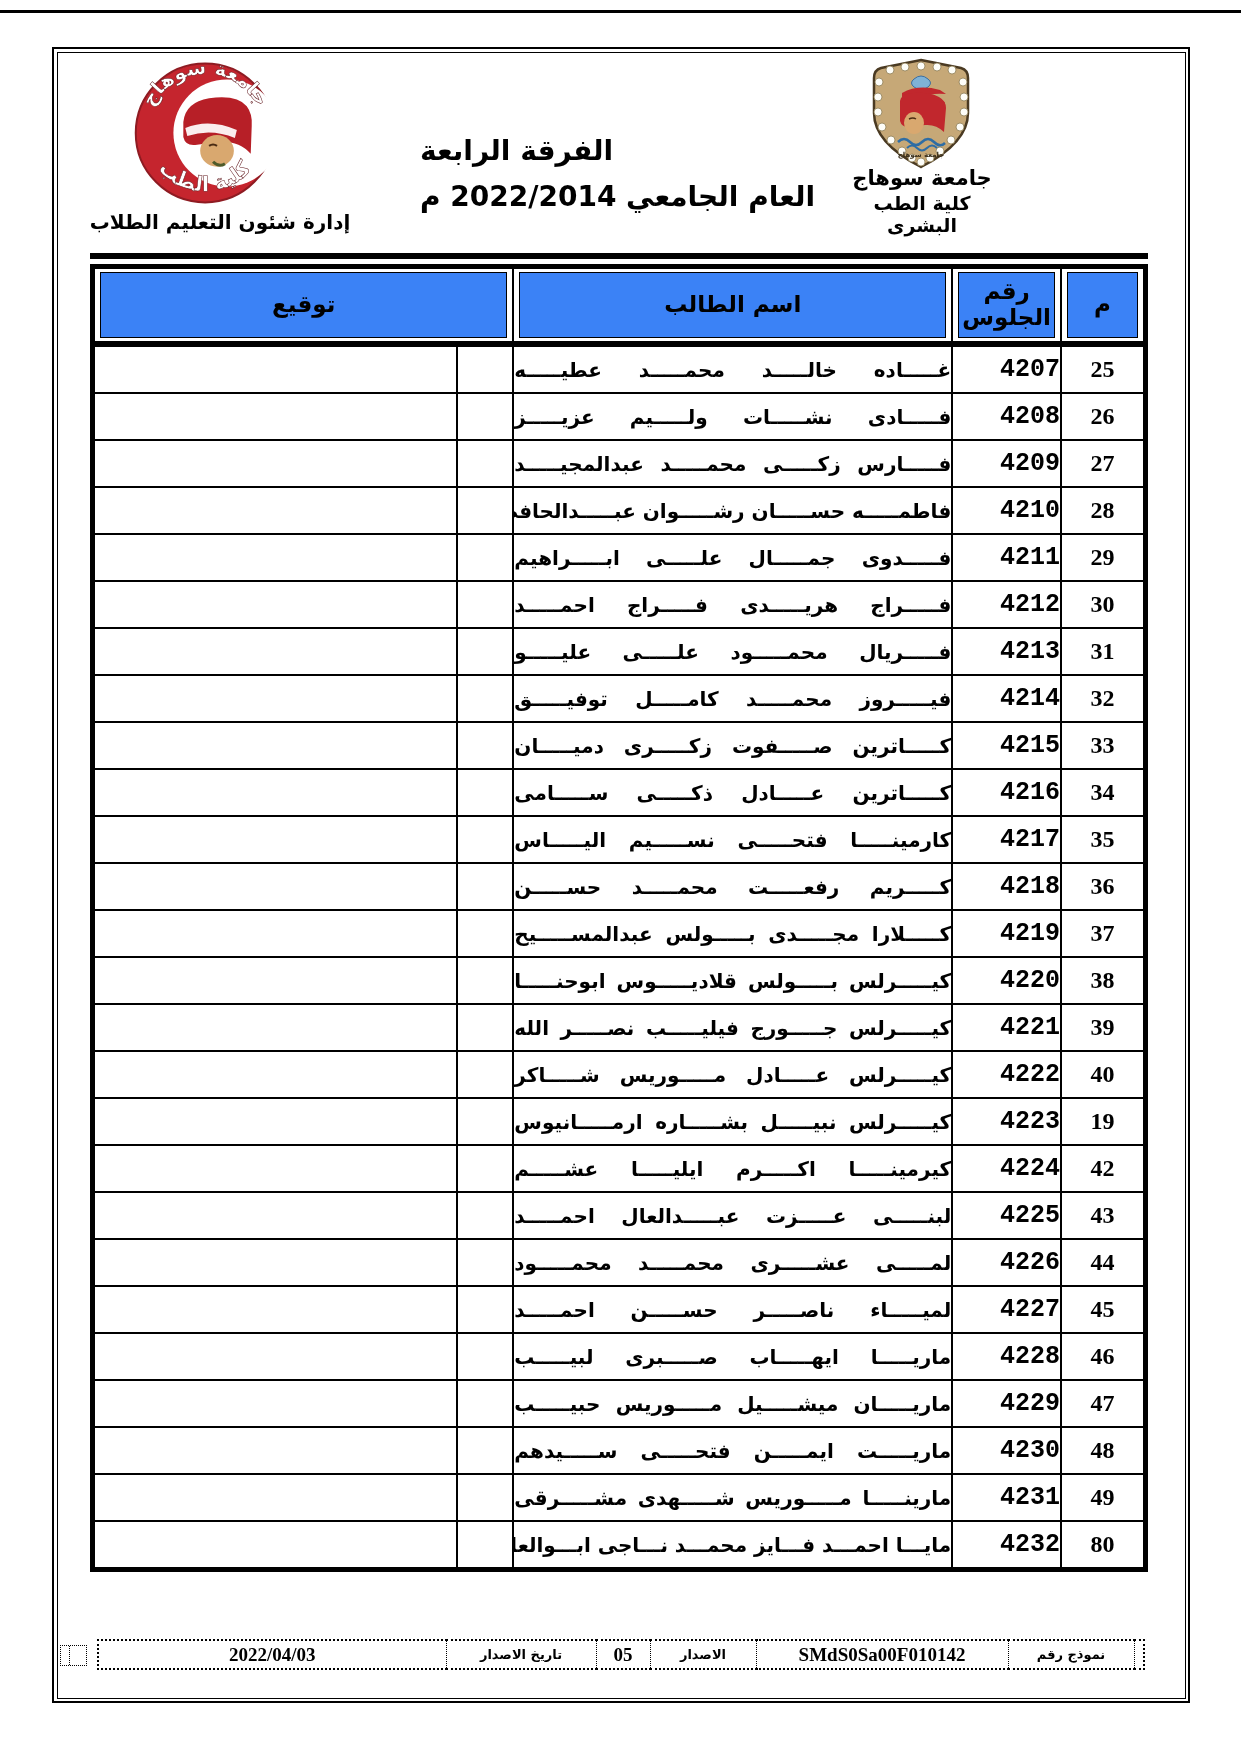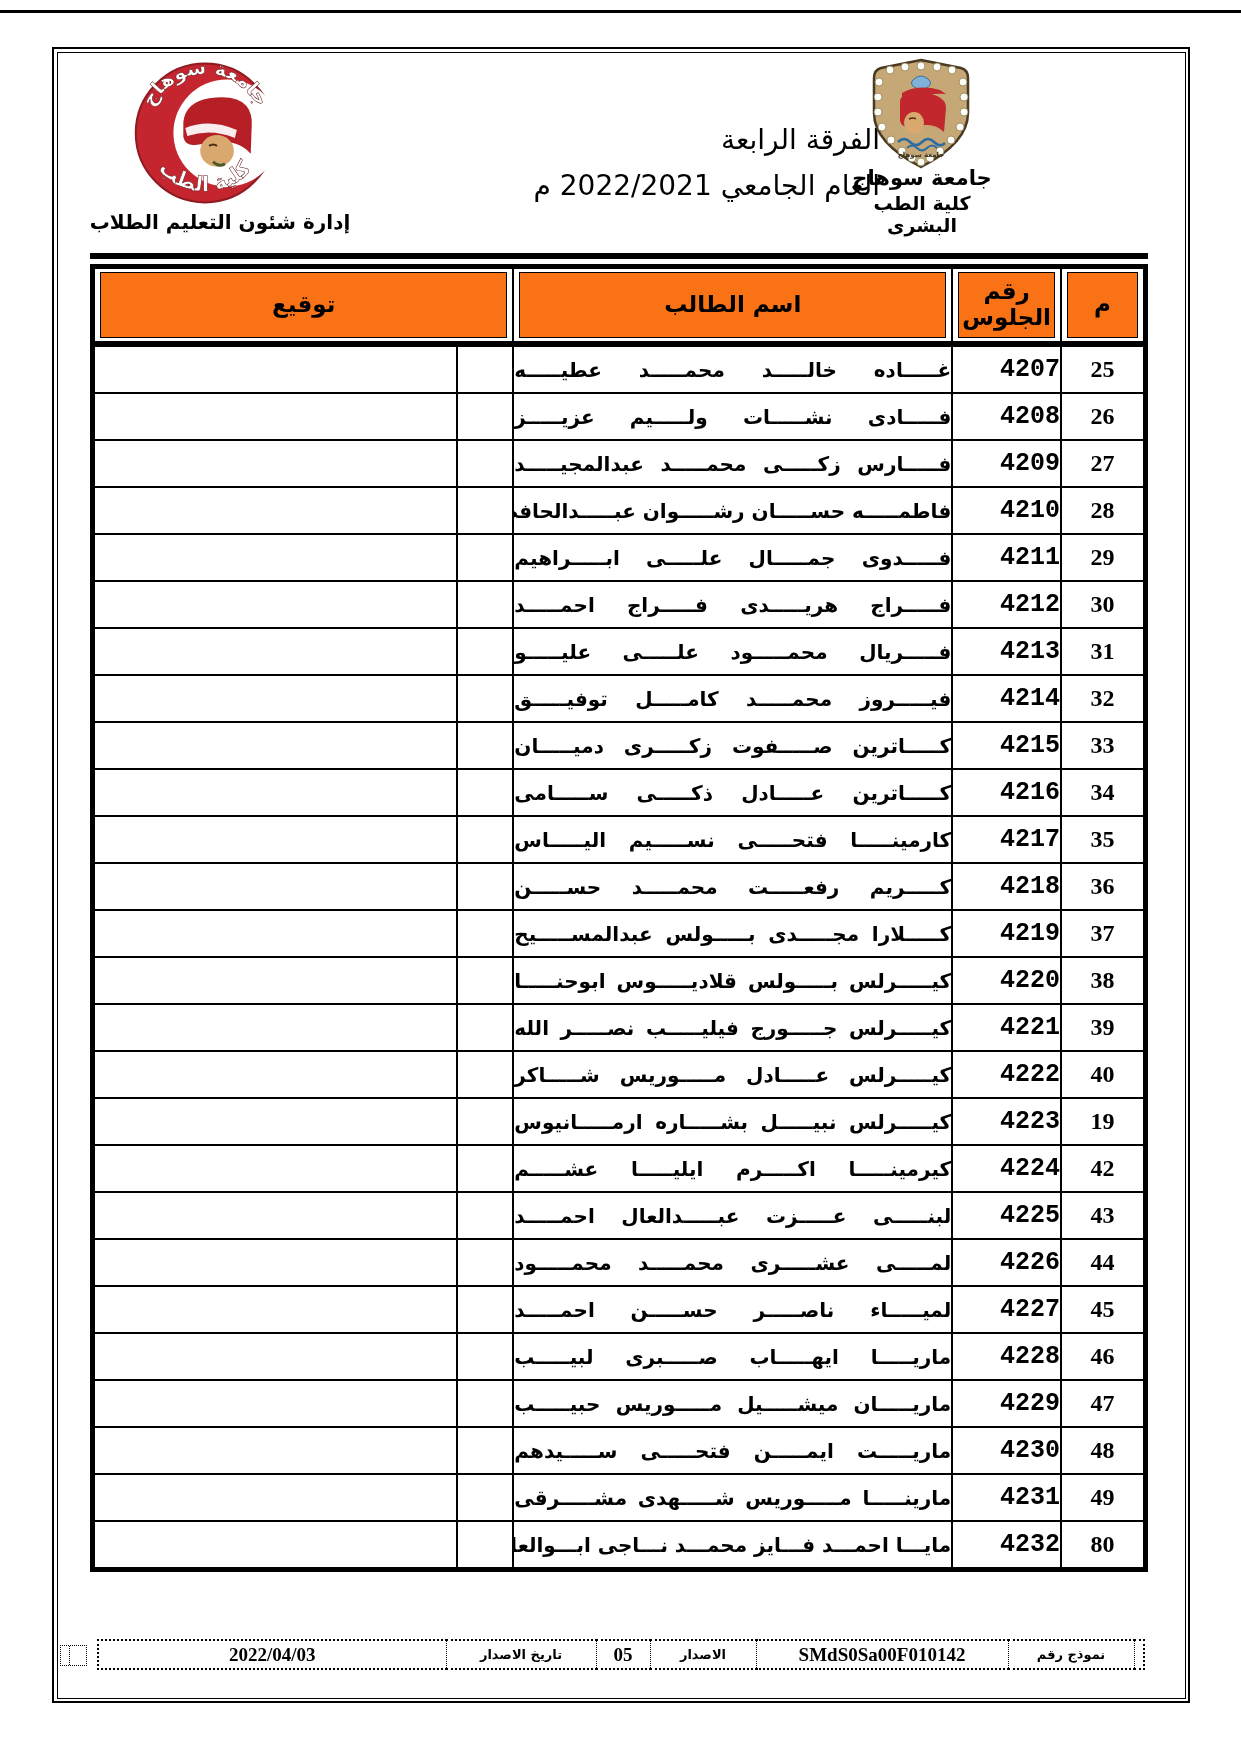--- a/index.html
+++ b/index.html
@@ -10,35 +10,35 @@
   }
   .top-rule{position:absolute;left:0;top:10px;width:1241px;height:3px;background:#000;}
   .page-border{position:absolute;left:52px;top:47px;width:1138px;height:1656px;
     border:2.5px solid #000;box-sizing:border-box;}
   .page-border::after{content:"";position:absolute;inset:2.5px;border:1.5px solid #000;}
 
   
   .crescent-logo{position:absolute;left:106px;top:58px;width:228px;height:150px;}
   .left-caption{position:absolute;left:78px;top:210px;width:284px;text-align:center;
     font-size:20px;font-weight:bold;}
-  .title-block{position:absolute;left:420px;top:123px;width:460px;text-align:right;font-weight:normal;}
+  .title-block{position:absolute;left:420px;top:134px;width:460px;text-align:left;font-weight:bold;}
   .title-line1{font-size:28px;}
   .title-line2{font-size:28px;margin-top:13px;}
   .shield-logo{position:absolute;left:862px;top:57px;width:118px;height:114px;}
   .right-caption{position:absolute;left:838px;top:166px;width:168px;text-align:center;font-weight:bold;}
   .rc1{font-size:21px;}
   .rc2{font-size:19px;margin-top:2px;}
 
   
   .pre-rule{position:absolute;left:90px;top:253px;width:1058px;height:6px;background:#000;}
   table.main{position:absolute;left:90px;top:264px;width:1058px;border-collapse:collapse;
     table-layout:fixed;direction:rtl;border:5px solid #000;}
   table.main th{border:2px solid #000;border-bottom:6px solid #000;height:64px;
     padding:4px 5px;vertical-align:middle;background:#fff;}
-  .hcell{background:#f97316;border:1px solid #000;min-height:58px;height:100%;
+  .hcell{background:#3b82f6;border:1px solid #000;min-height:58px;height:100%;
     display:flex;align-items:center;justify-content:center;text-align:center;
     font-weight:bold;font-size:23px;line-height:1.12;}
   table.main td{border:2px solid #000;height:45px;padding:0;vertical-align:middle;}
   td.c-idx{font-family:"Liberation Serif",serif;font-size:24px;font-weight:bold;text-align:center;}
   td.c-seat{font-family:Liberation Mono, monospace;font-size:25px;font-weight:bold;text-align:right;}
   td.c-name{font-size:20px;font-weight:bold;white-space:nowrap;overflow:hidden;
     text-align:center;text-align-last:justify;padding:0 14px;margin-left:8px;}
   td.c-sp,td.c-sig{background:#fff;}
 
   
@@ -74,21 +74,21 @@
     <textPath href="#arcTop" startOffset="50%" text-anchor="middle">جامعة سوهاج</textPath>
   </text>
   <text font-size="21" font-weight="bold" fill="#ffffff" stroke="#5a0f14" stroke-width="0.5">
     <textPath href="#arcBot" startOffset="50%" text-anchor="middle">كلية الطب</textPath>
   </text>
 </svg>
 <div class="left-caption">إدارة شئون التعليم الطلاب</div>
 
 <div class="title-block" dir="rtl">
   <div class="title-line1">الفرقة الرابعة</div>
-  <div class="title-line2">العام الجامعي 2022/2021 م</div>
+  <div class="title-line2">العام الجامعي 2022/2014 م</div>
 </div>
 
 <svg class="shield-logo" viewBox="0 0 118 114">
   <path d="M59,3 L99,11 Q106,13 106,21 L106,56 Q106,86 59,110 Q12,86 12,56 L12,21 Q12,13 19,11 Z" fill="#c6a877" stroke="#4a3a22" stroke-width="2.5"></path>
   <g fill="#fdfdf8" stroke="#8d7b52" stroke-width="0.8">
     <circle cx="28" cy="13" r="4"></circle>
       <circle cx="43" cy="10" r="4"></circle>
       <circle cx="59" cy="9" r="4"></circle>
     <circle cx="75" cy="10" r="4"></circle>
       <circle cx="90" cy="13" r="4"></circle>

